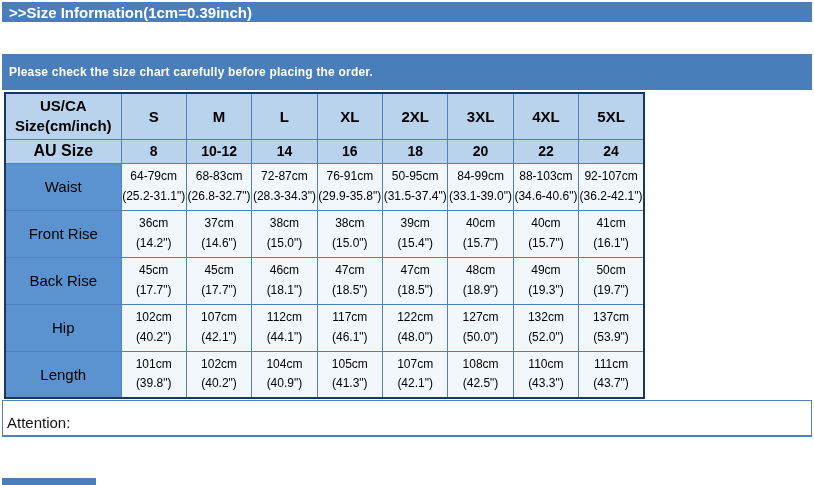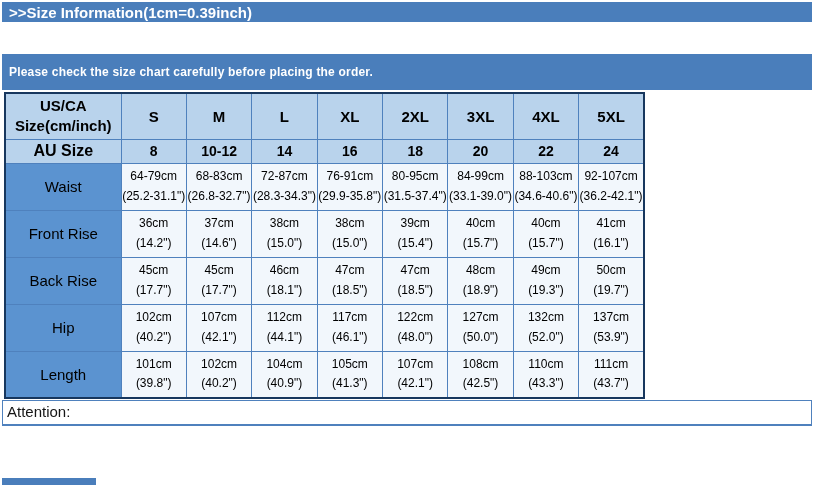--- a/index.html
+++ b/index.html
@@ -48,21 +48,21 @@
   td.num{font-size:14px;font-weight:bold;}
   .row-head{height:46px;}
   .row-slim{height:24px;}
   .row-meas{height:47px;}
   th.rowlabel{background:var(--label-blue);font-weight:normal;font-size:15px;margin-left:43px;}
   td.data{background:var(--cell-bg);font-size:12px;font-weight:normal;line-height:1.6;}
   .attention{
     margin:1px 2px 0 2px;
     border:1px solid var(--grid-blue);
     border-bottom:2px solid var(--grid-blue);
-    padding:1px 4px 3px 4px;
+    padding:12px 4px 3px 4px;
     font-size:15px;line-height:19px;color:#151515;
     background:#fff;
   }
   .partial-bar{
     position:absolute;left:2px;top:478px;
     width:94px;height:7px;
     background:var(--bar-blue);
   }
 </style>
 </head>
@@ -114,21 +114,21 @@
         </td>
         <td class="data">
           <div>72-87cm</div>
           <div>(28.3-34.3")</div>
         </td>
         <td class="data">
           <div>76-91cm</div>
           <div>(29.9-35.8")</div>
         </td>
         <td class="data">
-          <div>80-95cm</div>
+          <div>50-95cm</div>
           <div>(31.5-37.4")</div>
         </td>
         <td class="data">
           <div>84-99cm</div>
           <div>(33.1-39.0")</div>
         </td>
         <td class="data">
           <div>88-103cm</div>
           <div>(34.6-40.6")</div>
         </td>

